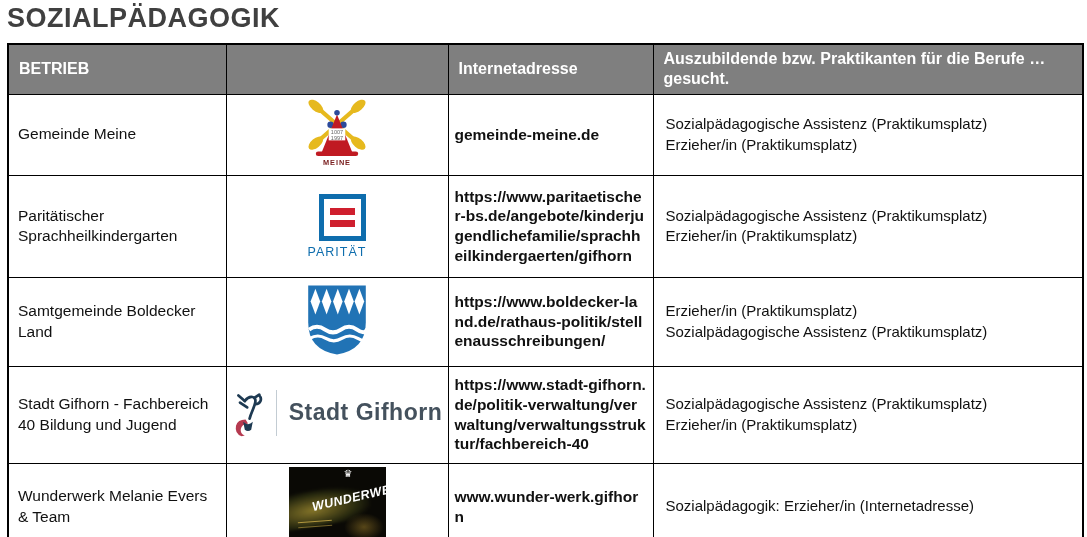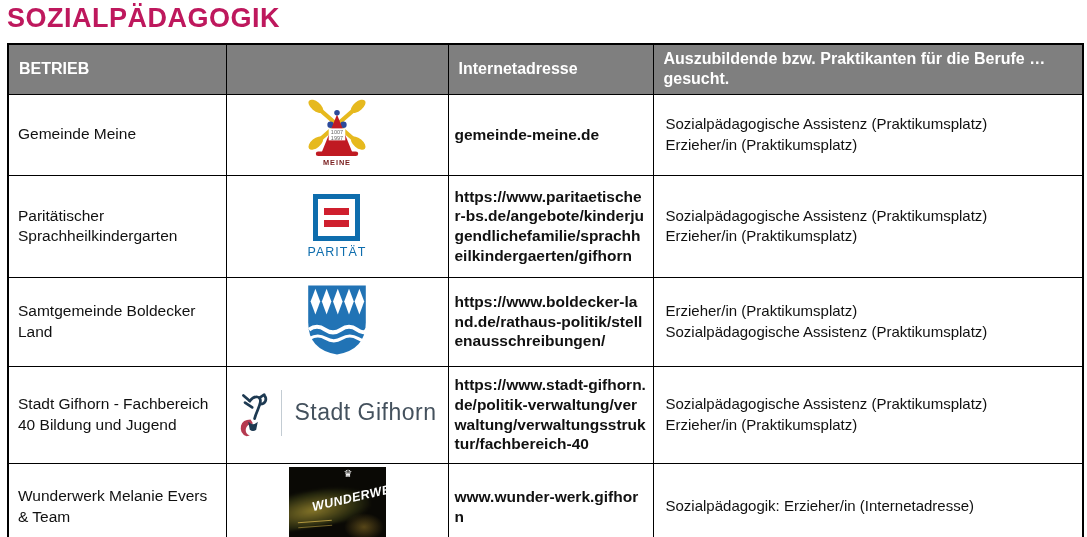--- a/index.html
+++ b/index.html
@@ -3,21 +3,21 @@
 <meta charset="utf-8">
 <style>
   * { margin:0; padding:0; box-sizing:border-box; }
   html,body { background:#ffffff; width:1087px; height:537px; overflow:hidden;
               font-family:"Liberation Sans", sans-serif; }
   .page { width:1087px; height:537px; position:relative; }
 
   .page-title {
     margin:3px 0 9px 7px;
     font-size:27px; font-weight:800; letter-spacing:0.5px;
-    color:#be185d;
+    color:#404040;
   }
 
   table.main {
     margin-left:7px;
     border-collapse:collapse;
     table-layout:fixed;
     width:1075px;
     border:2px solid #000;
   }
   td, th { border:1px solid #000; vertical-align:middle; overflow:hidden; }
@@ -29,35 +29,35 @@
   }
 
   td.c1 { padding:6px 8px 6px 9px; font-size:15.5px; font-weight:400; color:#111; line-height:1.3; }
   td.c2 { text-align:center; padding:3px; }
   td.c3 { padding:3px 6px; font-size:15.5px; color:#111; line-height:1.27;
           word-break:break-all;font-weight:bold; }
   td.c4 { padding:8px 12px; font-size:15px; color:#111; line-height:1.35; }
   .berufe-line:empty { display:none; }
 
   
-  .logo-wrap { display:inline-flex; flex-direction:column; align-items:center; justify-content:center; }
+  .logo-wrap { display:inline-flex; flex-direction:column; align-items:flex-end; justify-content:center; }
 
   
   .paritaet-box {
     width:47px; height:47px; border:5px solid #0e6dad;
     display:flex; flex-direction:column; align-items:center; justify-content:center; gap:5px;
     background:#fff;
   }
   .paritaet-bar { width:25px; height:7px; background:#cf1f2e; }
   .paritaet-label { margin-top:4px; color:#0e6dad; font-size:12.5px; font-weight:400; letter-spacing:1px; }
 
   
   .gifhorn-logo { display:inline-flex; align-items:center; gap:12px; }
   .gifhorn-divider { width:1px; height:46px; background:#c3ccd3; }
-  .gifhorn-text { font-size:23px; color:#44515d; letter-spacing:0.5px; font-weight:400; }
+  .gifhorn-text { font-size:23px; color:#44515d; letter-spacing:0.5px; font-weight:700; }
 
   
   .wunderwerk { position:relative; width:97px; height:76px; background:#0a0905; overflow:hidden;
                 display:inline-block; }
   .ww-swirl { position:absolute; left:-14px; top:22px; width:95px; height:36px;
               background:radial-gradient(ellipse at 40% 55%, rgba(173,152,52,.75), rgba(94,99,32,.35) 55%, transparent 75%);
               transform:rotate(-10deg); filter:blur(1px); }
   .ww-swirl2 { position:absolute; right:2px; bottom:2px; width:40px; height:28px;
                background:radial-gradient(ellipse, rgba(150,120,40,.55), transparent 70%); }
   .ww-title { position:absolute; left:22px; top:22px; color:#fff;

